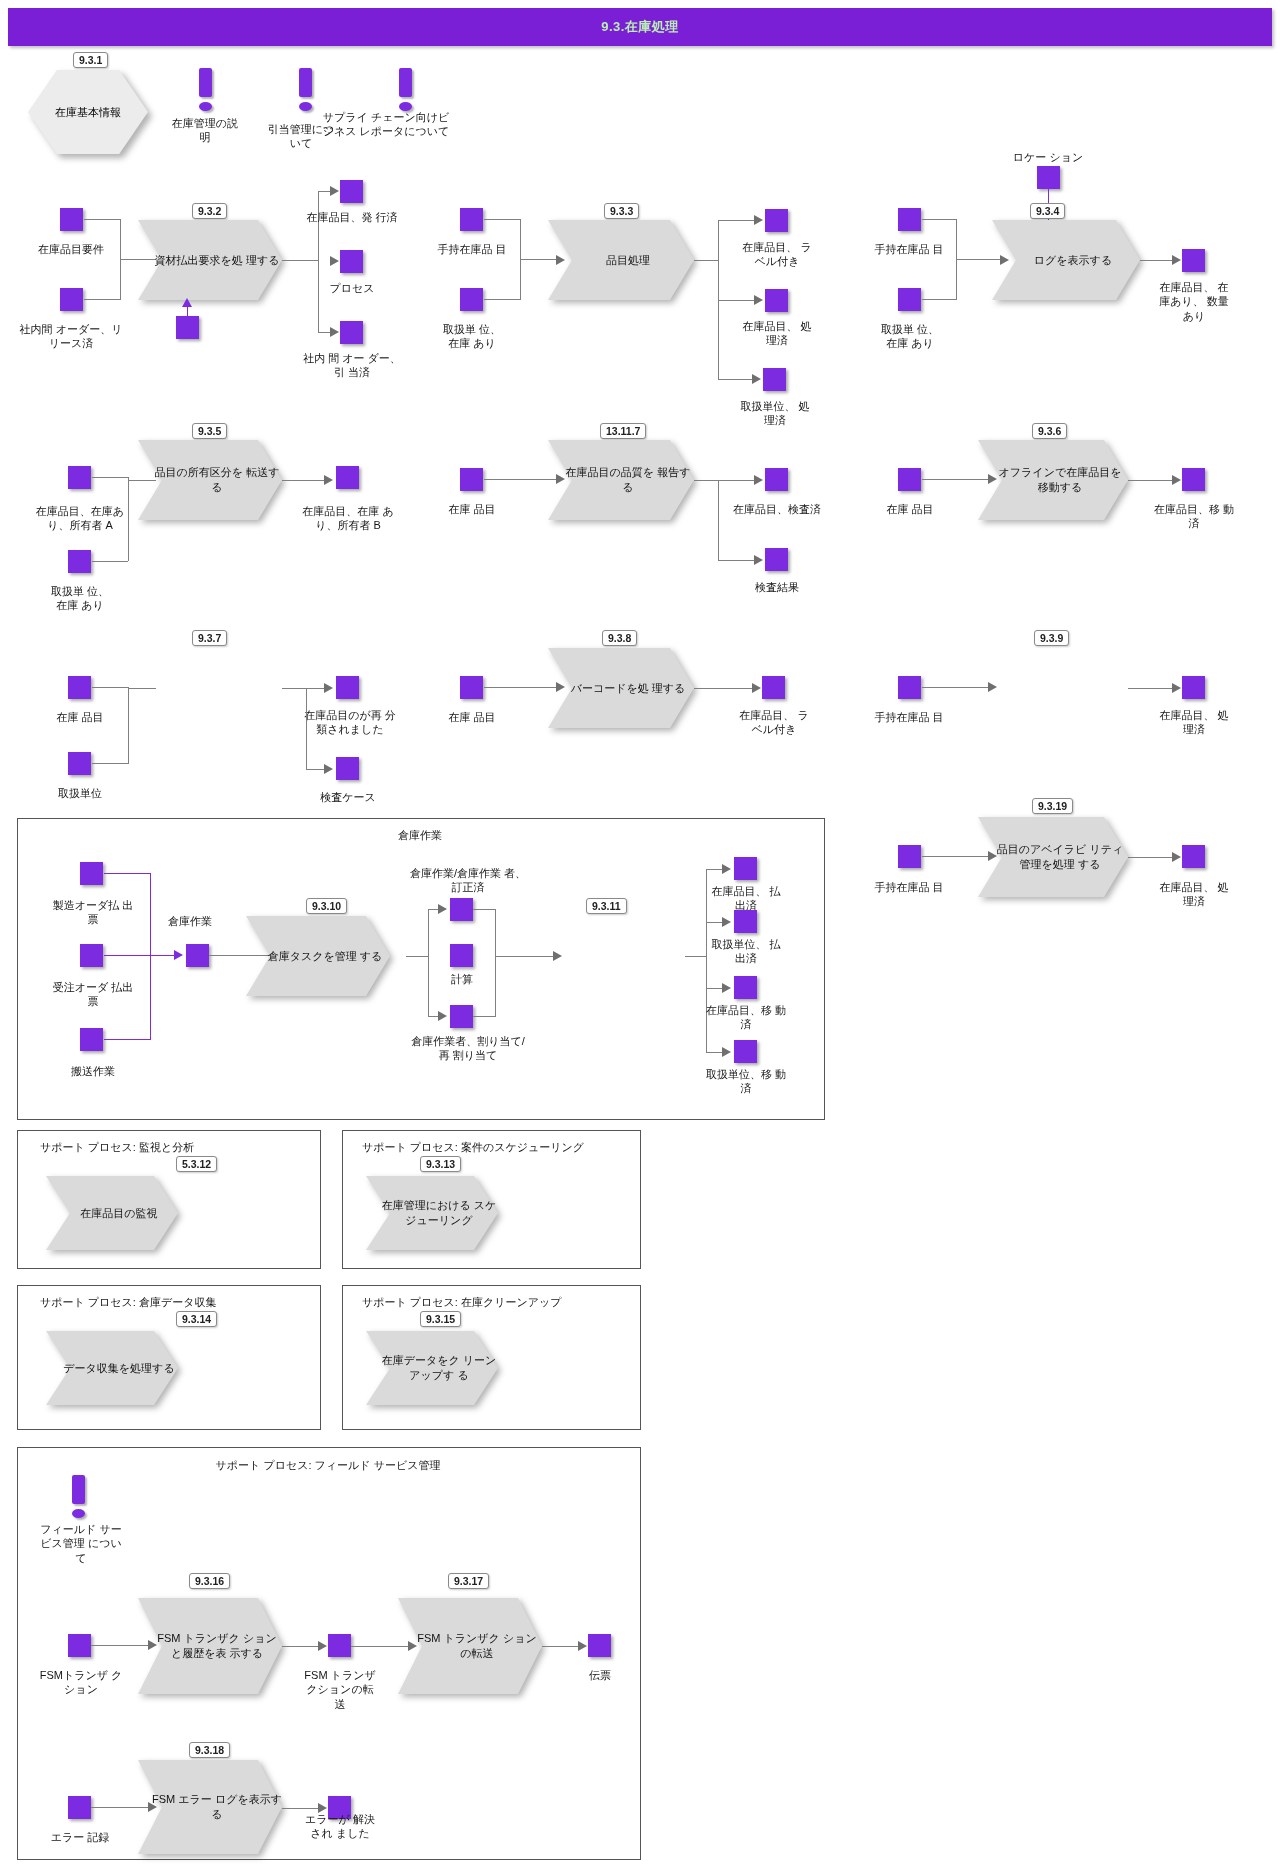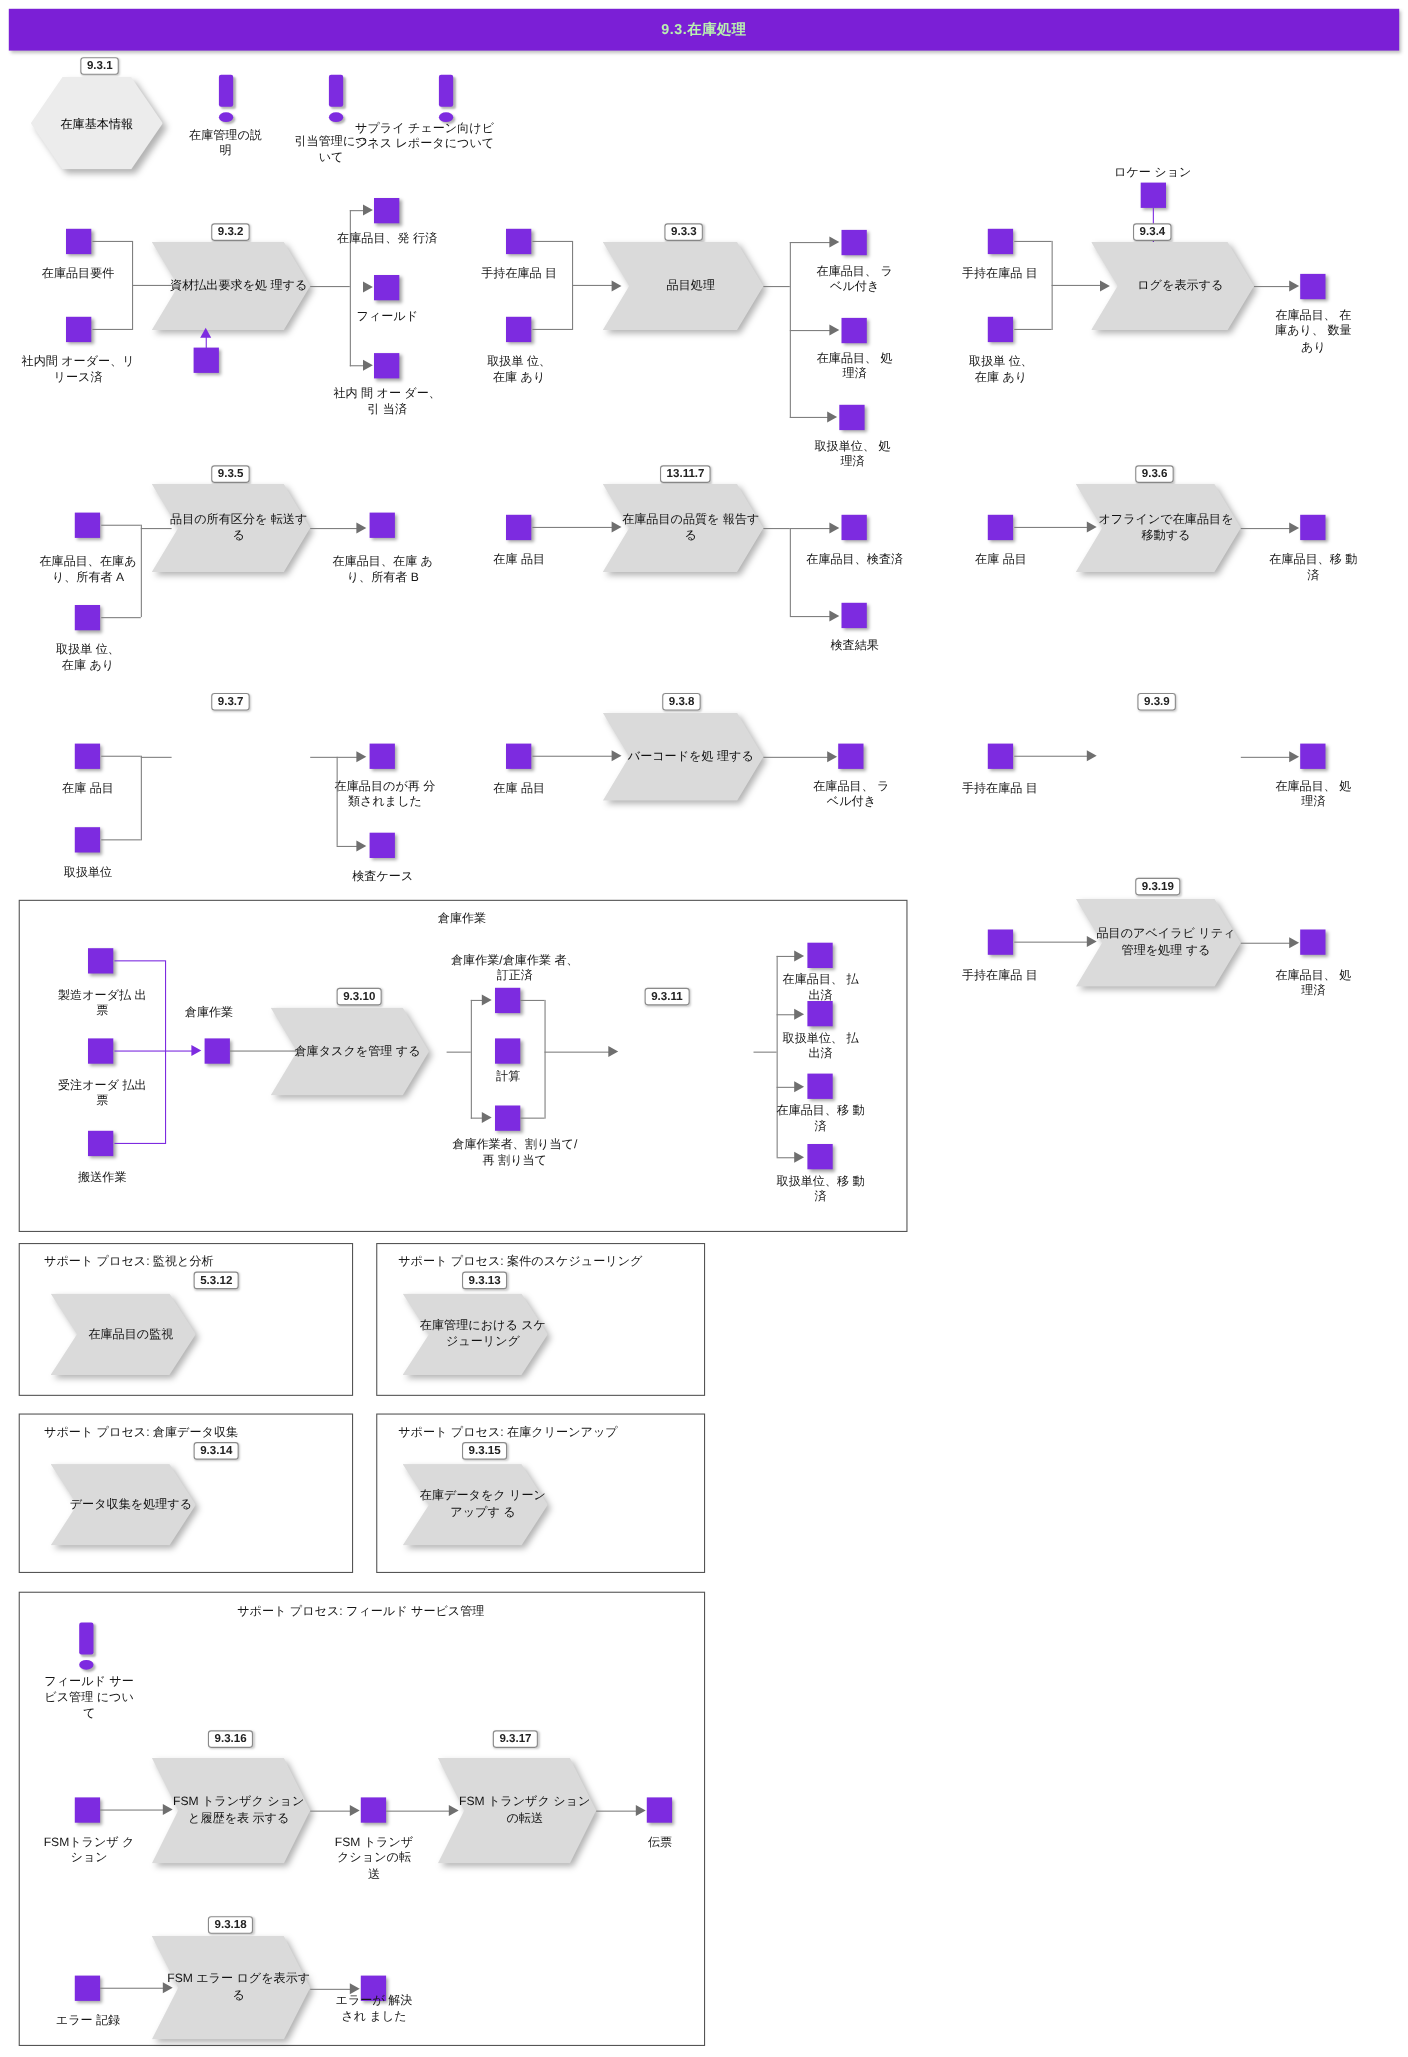--- a/index.html
+++ b/index.html
@@ -72,21 +72,21 @@
   <div class="pvl" style="left:187px;top:304px;height:14px"></div>
   <div class="aru" style="left:182px;top:298px"></div>
   <div class="hl" style="left:282px;top:260px;width:36px"></div>
   <div class="vl" style="left:318px;top:191px;height:142px"></div>
   <div class="hl" style="left:318px;top:191px;width:16px"></div>
   <div class="ar" style="left:330px;top:186px"></div>
   <div class="sq" style="left:340px;top:180px"></div>
   <div class="lbl" style="left:304px;top:210px;width:96px">在庫品目、発 行済</div>
   <div class="ar" style="left:330px;top:256px"></div>
   <div class="sq" style="left:340px;top:250px"></div>
-  <div class="lbl" style="left:314px;top:281px;width:76px">フィールド</div>
+  <div class="lbl" style="left:314px;top:281px;width:76px">プロセス</div>
   <div class="hl" style="left:318px;top:332px;width:16px"></div>
   <div class="ar" style="left:330px;top:327px"></div>
   <div class="sq" style="left:340px;top:321px"></div>
   <div class="lbl" style="left:302px;top:351px;width:100px">社内 間 オー ダー、引 当済</div>
 
   <div class="sq" style="left:460px;top:208px"></div>
   <div class="lbl" style="left:432px;top:242px;width:80px">手持在庫品 目</div>
   <div class="sq" style="left:460px;top:288px"></div>
   <div class="lbl" style="left:440px;top:322px;width:64px">取扱単 位、在庫 あり</div>
   <div class="hl" style="left:484px;top:219px;width:36px"></div>

